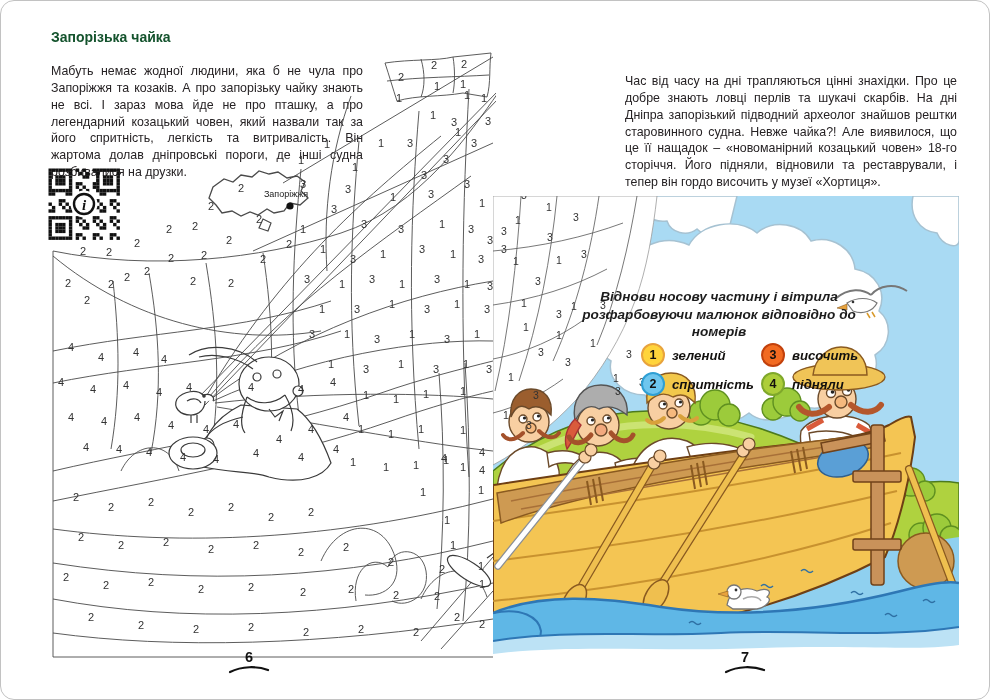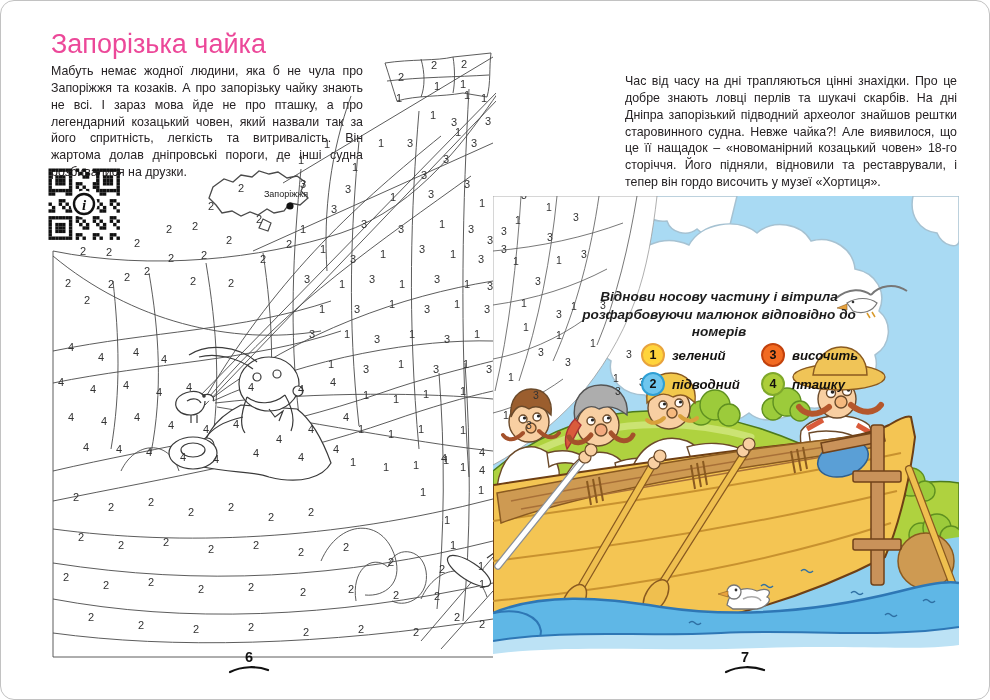--- a/index.html
+++ b/index.html
@@ -2,21 +2,21 @@
 <html style="--sky: #A9DAF3; --cloud-outline: #A6C2D2; --hill: #AFD23F; --hill-light: #CBE373; --bush: #9CCB3B; --bush-dark: #6FA42B; --boat: #F4C553; --boat-line: #C8922F; --boat-outline: #6E3F14; --reed: #CE9A52; --reed-dark: #8A5A20; --oar: #EFBF4F; --water-back: #8FD0EF; --water-mid: #5FB7E6; --water-front: #BCE2F5; --water-line: #2E77B5; --skin: #F8CFA2; --hat-gray: #ADADAD; --hair-brown: #9B5E2E; --hair-blonde: #F2C84B; --mustache: #A4512B; --red: #E05537; --pants-blue: #5A9FD6; --straw: #F0C457; --ink: #3A3A3A;"><head>
 <meta charset="utf-8">
 <style>
   html,body{margin:0;padding:0;background:#fff;}
   .spread{
     position:relative;width:988px;height:698px;background:#fff;
     border:1px solid #c2c2c2;border-radius:14px;overflow:hidden;
     font-family:"Liberation Sans",sans-serif;color:#231f20;
   }
   .title{
-    position:absolute;left:50px;top:28px;font-size:27px;font-weight:normal;color:#ec4899;
+    position:absolute;left:50px;top:28px;font-size:14px;font-weight:bold;color:#14532d;
   }
   .para{
     position:absolute;font-size:12.4px;line-height:1.36;text-align:justify;color:#262224;
   }
   .para-left{left:50px;top:62px;width:312px;}
   .para-right{left:624px;top:72px;width:332px;}
   .instruction{
     position:absolute;left:576px;top:287px;width:284px;text-align:center;
     font-size:13.6px;font-weight:bold;font-style:italic;color:#1c1c1c;line-height:1.3;
   }
@@ -725,25 +725,25 @@
     <div class="legend-item">
       <span class="legend-dot" style="background: rgb(255, 212, 59); border-color: rgb(232, 163, 61);">1</span>
       <span class="legend-label">зелений</span>
     </div>
     <div class="legend-item">
       <span class="legend-dot" style="background: rgb(242, 106, 33); border-color: rgb(194, 65, 12);">3</span>
       <span class="legend-label">височить</span>
     </div>
     <div class="legend-item">
       <span class="legend-dot" style="background: rgb(110, 198, 238); border-color: rgb(46, 159, 212);">2</span>
-      <span class="legend-label">підводний</span>
+      <span class="legend-label">спритність</span>
     </div>
     <div class="legend-item">
       <span class="legend-dot" style="background: rgb(173, 206, 57); border-color: rgb(127, 168, 43);">4</span>
-      <span class="legend-label">пташку</span>
+      <span class="legend-label">підняли</span>
     </div>
   </div>
 
   <div class="pagenum pn-right">
     <span>7</span>
     <svg width="44" height="10" viewBox="0 0 44 10">
       <path d="M3,8 C15,2 30,2 41,6" stroke="#111" stroke-width="2.2" fill="none" stroke-linecap="round"></path>
     </svg>
   </div>
 

